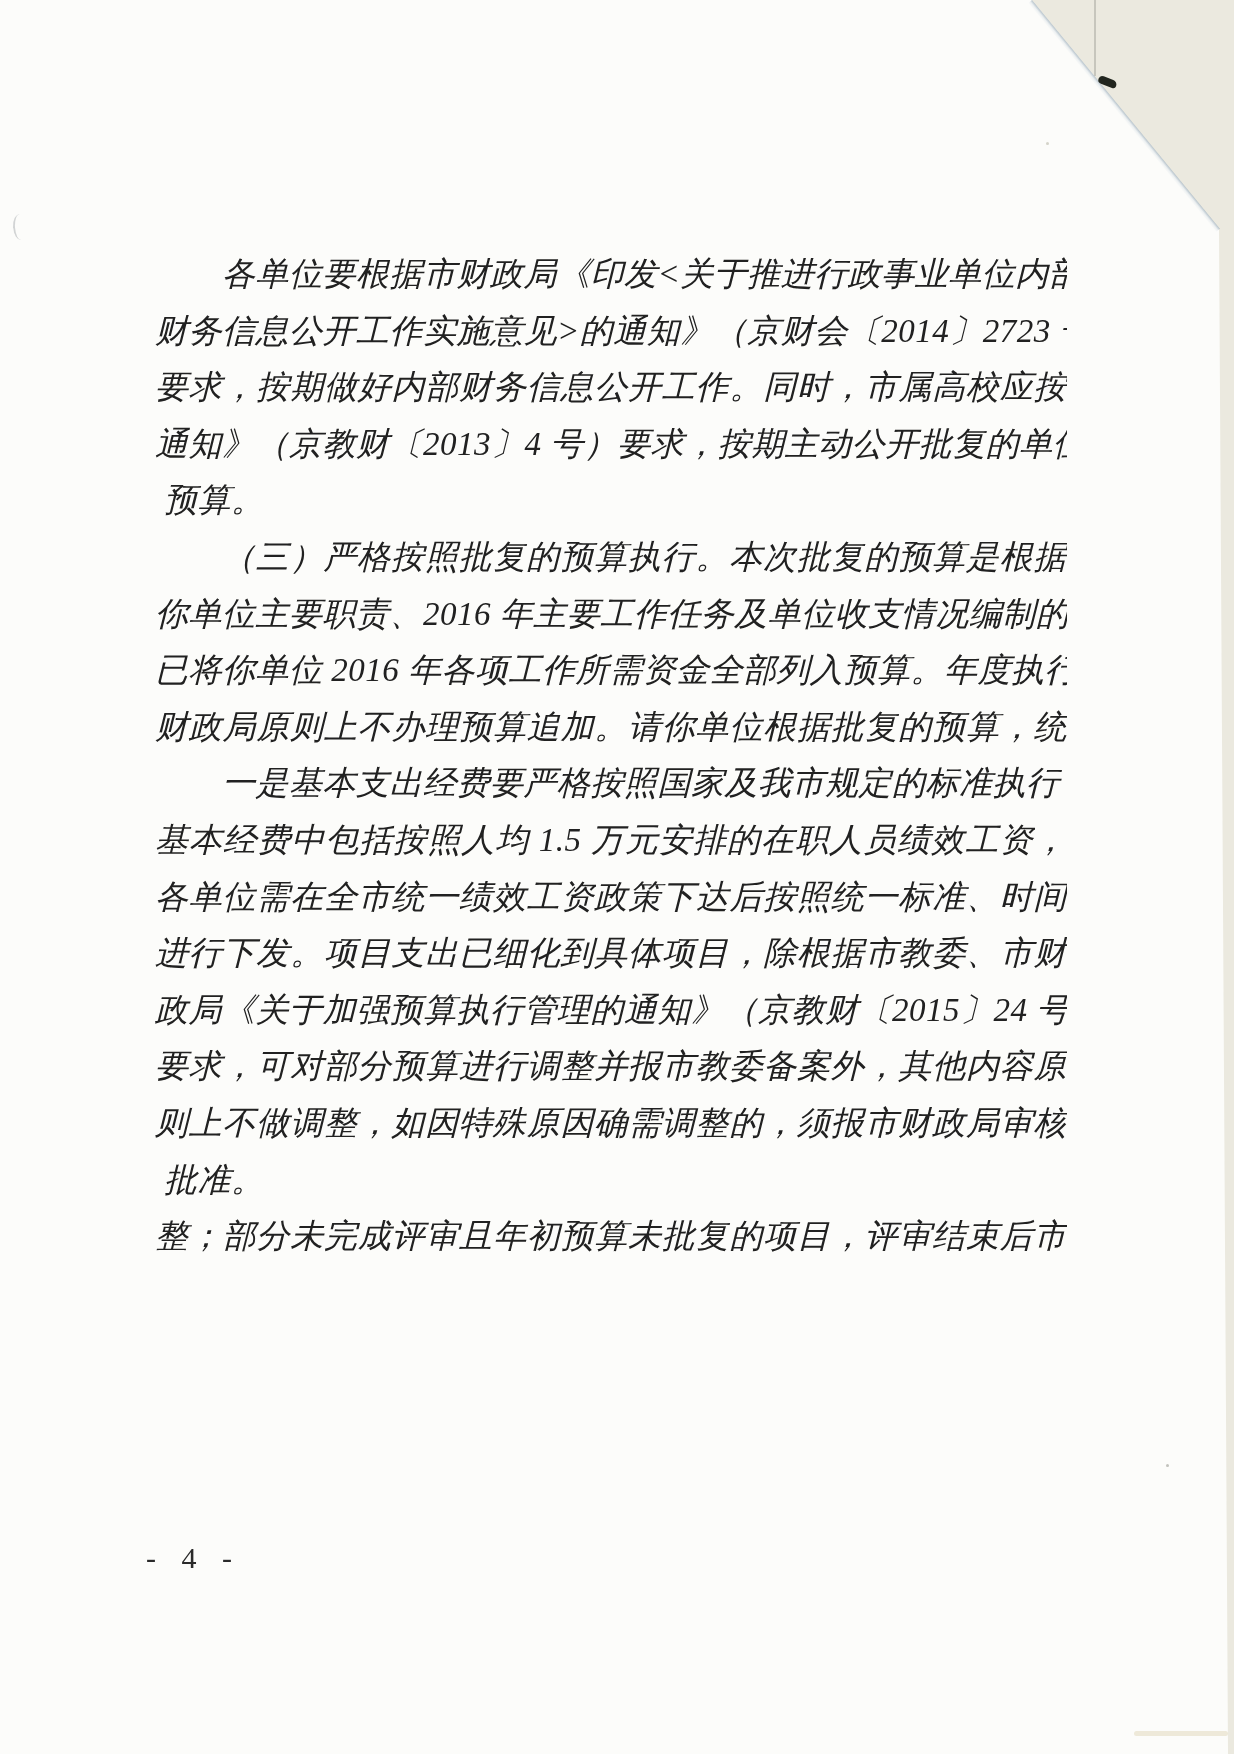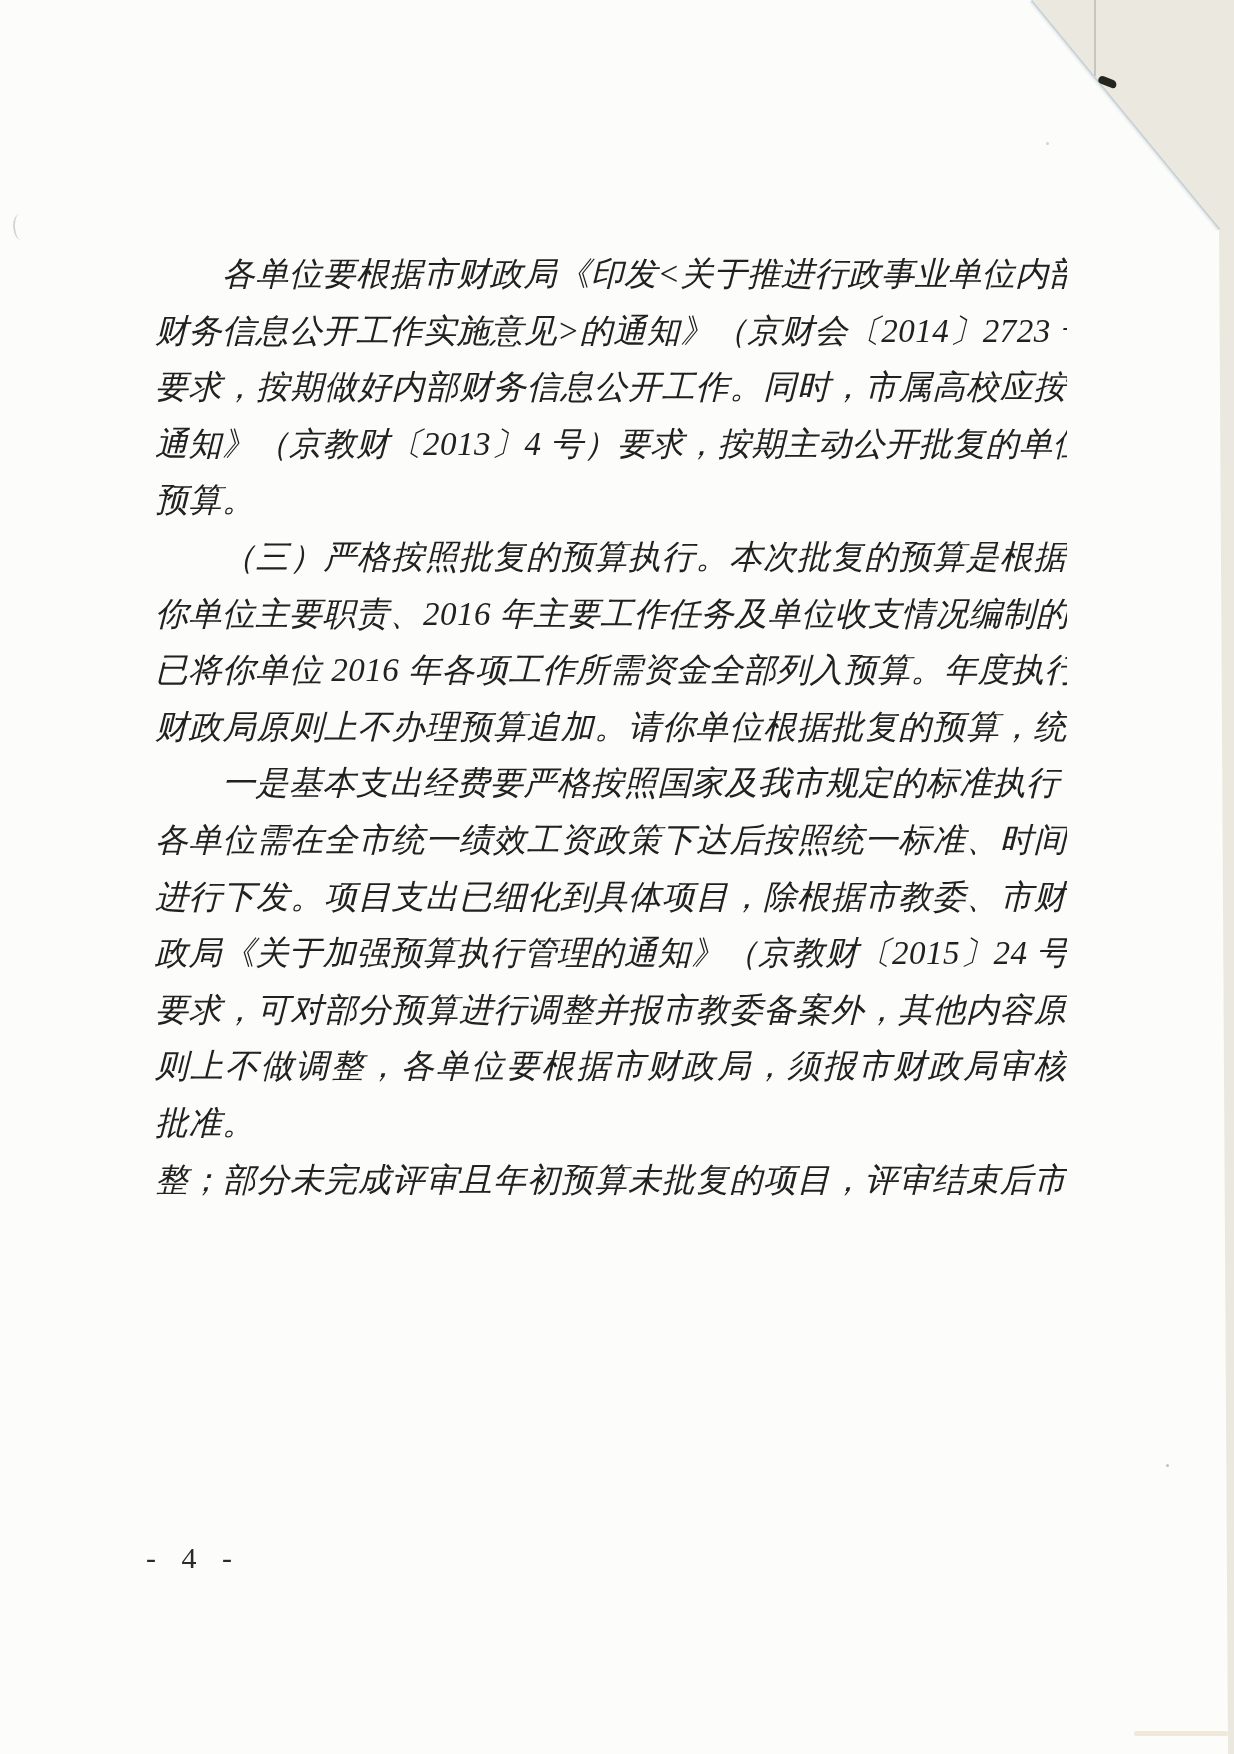--- a/index.html
+++ b/index.html
@@ -34,20 +34,21 @@
     text-align-last:justify;
     text-justify:inter-character;
     overflow:hidden;
     white-space:pre;
     letter-spacing:0.5px;
     font-style:italic;
   }
   .line.short{
     text-align:left;
     text-align-last:left;
+    margin-left:9px;
   }
   .line.indent{
     text-indent:67px;
   }
   .page-number{
     position:absolute;
     left:146px;top:1541px;
     font-size:30px;
     letter-spacing:9px;
     color:#2a2a2a;
@@ -116,25 +117,26 @@
       <div class="line indent">各单位要根据市财政局《印发&lt;关于推进行政事业单位内部</div>
       <div class="line">财务信息公开工作实施意见&gt;的通知》（京财会〔2014〕2723 号）</div>
       <div class="line">要求，按期做好内部财务信息公开工作。同时，市属高校应按</div>
       <div class="line">通知》（京教财〔2013〕4 号）要求，按期主动公开批复的单位</div>
       <div class="line short">预算。</div>
       <div class="line indent">（三）严格按照批复的预算执行。本次批复的预算是根据</div>
       <div class="line">你单位主要职责、2016 年主要工作任务及单位收支情况编制的，</div>
       <div class="line">已将你单位 2016 年各项工作所需资金全部列入预算。年度执行</div>
       <div class="line">财政局原则上不办理预算追加。请你单位根据批复的预算，统</div>
       <div class="line indent">一是基本支出经费要严格按照国家及我市规定的标准执行，</div>
+      <div class="line">基本经费中包括按照人均 1.5 万元安排的在职人员绩效工资，</div>
       <div class="line">各单位需在全市统一绩效工资政策下达后按照统一标准、时间</div>
       <div class="line">进行下发。项目支出已细化到具体项目，除根据市教委、市财</div>
       <div class="line">政局《关于加强预算执行管理的通知》（京教财〔2015〕24 号）</div>
       <div class="line">要求，可对部分预算进行调整并报市教委备案外，其他内容原</div>
-      <div class="line">则上不做调整，各单位要根据市财政局，须报市财政局审核</div>
+      <div class="line">则上不做调整，如因特殊原因确需调整的，须报市财政局审核</div>
       <div class="line short">批准。</div>
       <div class="line">整；部分未完成评审且年初预算未批复的项目，评审结束后市</div>
     </div>
 
   <div class="page-number">- 4 -</div>
 
   <div class="fold"></div>
   <div class="fold-shadow"></div>
   <div class="crease"></div>
   <div class="ink-mark"></div>

